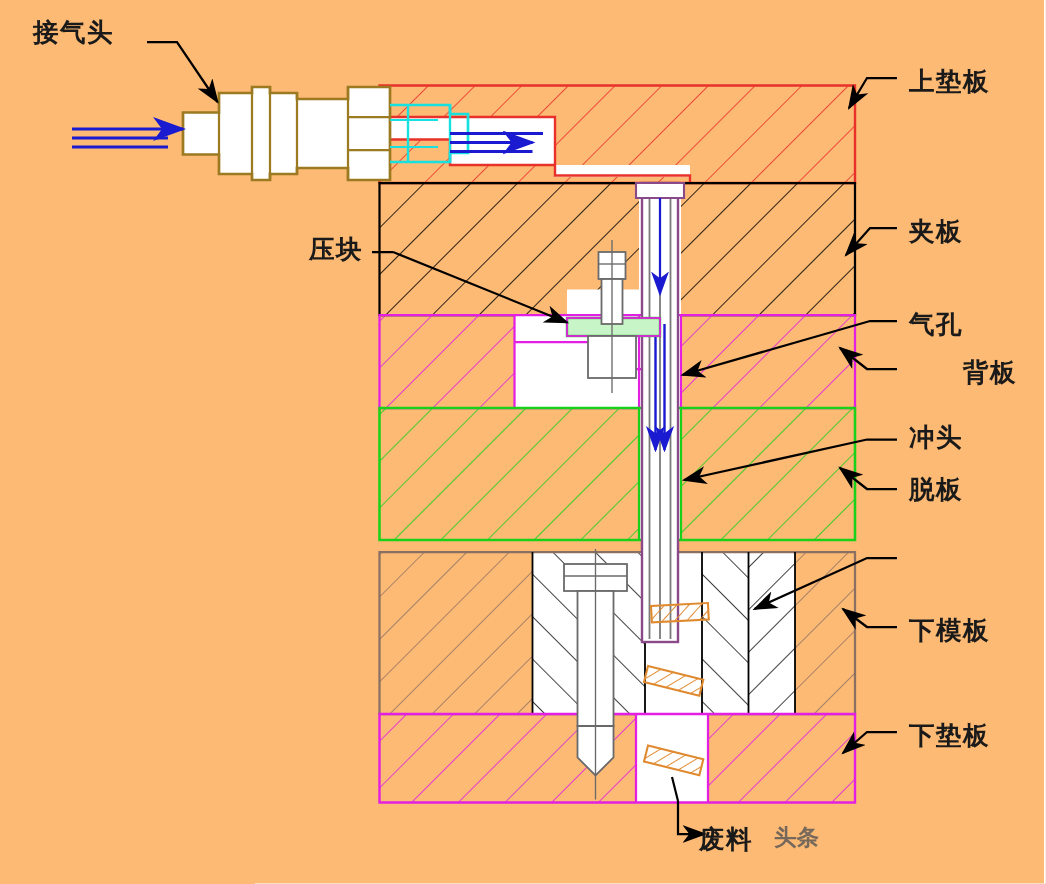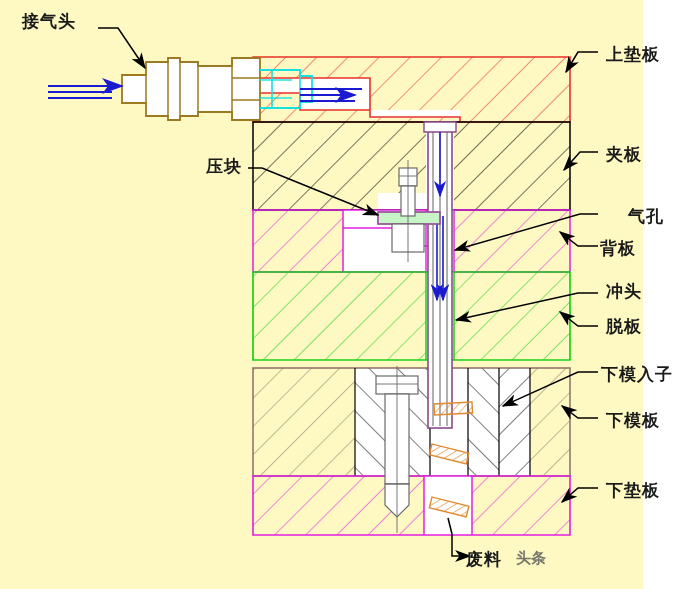--- a/index.html
+++ b/index.html
@@ -1,18 +1,18 @@
 <!DOCTYPE html>
 <html><head>
 <meta charset="utf-8">
 <style>
   html,body{margin:0;padding:0;background:#ffffff;}
   body{width:697px;height:589px;overflow:hidden;
        font-family:"DejaVu Sans","Liberation Sans",sans-serif;}
-  #stage{position:relative;width:643px;height:589px;background:#fef9c3;}
+  #stage{position:relative;width:696px;height:589px;background:#fdba74;}
   svg{position:absolute;left:0;top:0;}
   .lbl{position:absolute;white-space:nowrap;color:#1a1a1a;
        font-family:"DejaVu Sans","Liberation Sans",sans-serif;
        font-size:17px;font-weight:700;letter-spacing:1px;}
   .wm{position:absolute;white-space:nowrap;color:#3b3b3b;
       font-family:"DejaVu Sans","Liberation Sans",sans-serif;
       font-size:16px;font-weight:700;opacity:.85;}
   .wm2{position:absolute;white-space:nowrap;color:#555;
        font-family:"DejaVu Sans","Liberation Sans",sans-serif;
        font-size:15px;font-weight:700;opacity:.8;}
@@ -226,23 +226,22 @@
     <path d="M448,518 L452,534"></path>
   </g>
 </svg>
 
 <div class="lbl" style="left:22px;  top:10px;">接气头</div>
 <div class="lbl" style="left:206px; top:155px;text-align:right;">压块</div>
 <div class="lbl" style="left:466px; top:548px;">废料</div>
 
 <div class="lbl" style="left:606px; top:43px;">上垫板</div>
 <div class="lbl" style="left:606px; top:143px;">夹板</div>
-<div class="lbl" style="left:628px; top:205px;">气孔</div>
-<div class="lbl" style="left:600px; top:237px;">背板</div>
+<div class="lbl" style="left:606px; top:205px;">气孔</div>
+<div class="lbl" style="left:642px; top:237px;">背板</div>
 <div class="lbl" style="left:606px; top:280px;">冲头</div>
 <div class="lbl" style="left:606px; top:315px;text-align:center;">脱板</div>
-<div class="lbl" style="left:601px; top:363px;">下模入子</div>
 <div class="lbl" style="left:606px; top:409px;">下模板</div>
 <div class="lbl" style="left:606px; top:479px;">下垫板</div>
 
 <div class="wm2" style="left:472px; top:549px;margin-left:44px;">头条</div>
 
 </div>
 
 </body></html>

